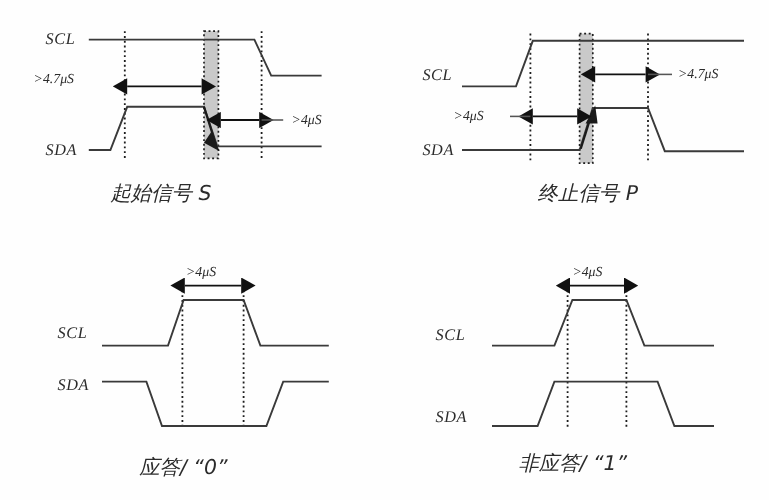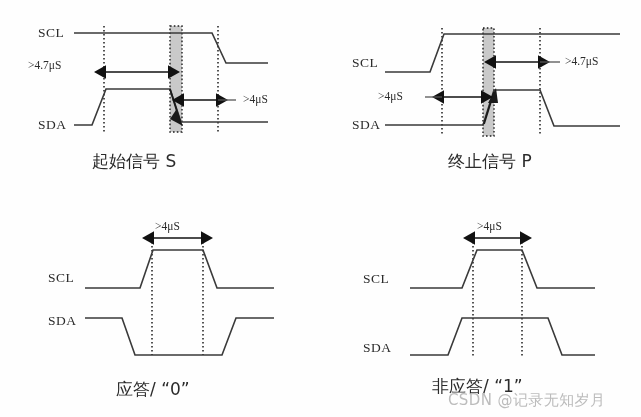--- a/index.html
+++ b/index.html
@@ -13,20 +13,21 @@
     position: relative;
     font-family: "Liberation Serif", "DejaVu Serif", serif;
     overflow: hidden;
   }
   #stage {
     position: absolute;
     left: 0; top: 0;
     width: 641px;
     height: 417px;
     background: #fefefe;
+    font-style: italic;
   }
   svg.panel {
     position: absolute;
     display: block;
   }
   text {
     fill: #2b2b2b;
     font-family: "Liberation Serif", "DejaVu Serif", serif;
   }
   .sig-label {
@@ -205,15 +206,14 @@
     <path class="wave" d="M90,98 L142,98 L157,60 L202,60 L217,98 L275,98"></path>
 
     <path class="wave" d="M90,165 L128,165 L142,128 L228,128 L242,165 L275,165"></path>
 
     <line class="dimline" x1="155" y1="48" x2="200" y2="48" marker-start="url(#arrL4)" marker-end="url(#arrR4)"></line>
     <text class="dim-label" x="157" y="40">&gt;4μS</text>
 
     <text class="caption" x="112" y="202">非应答/ “1”</text>
   </svg>
 
-  <div id="watermark">CSDN @记录无知岁月</div>
 
 </div>
 
 </body></html>

